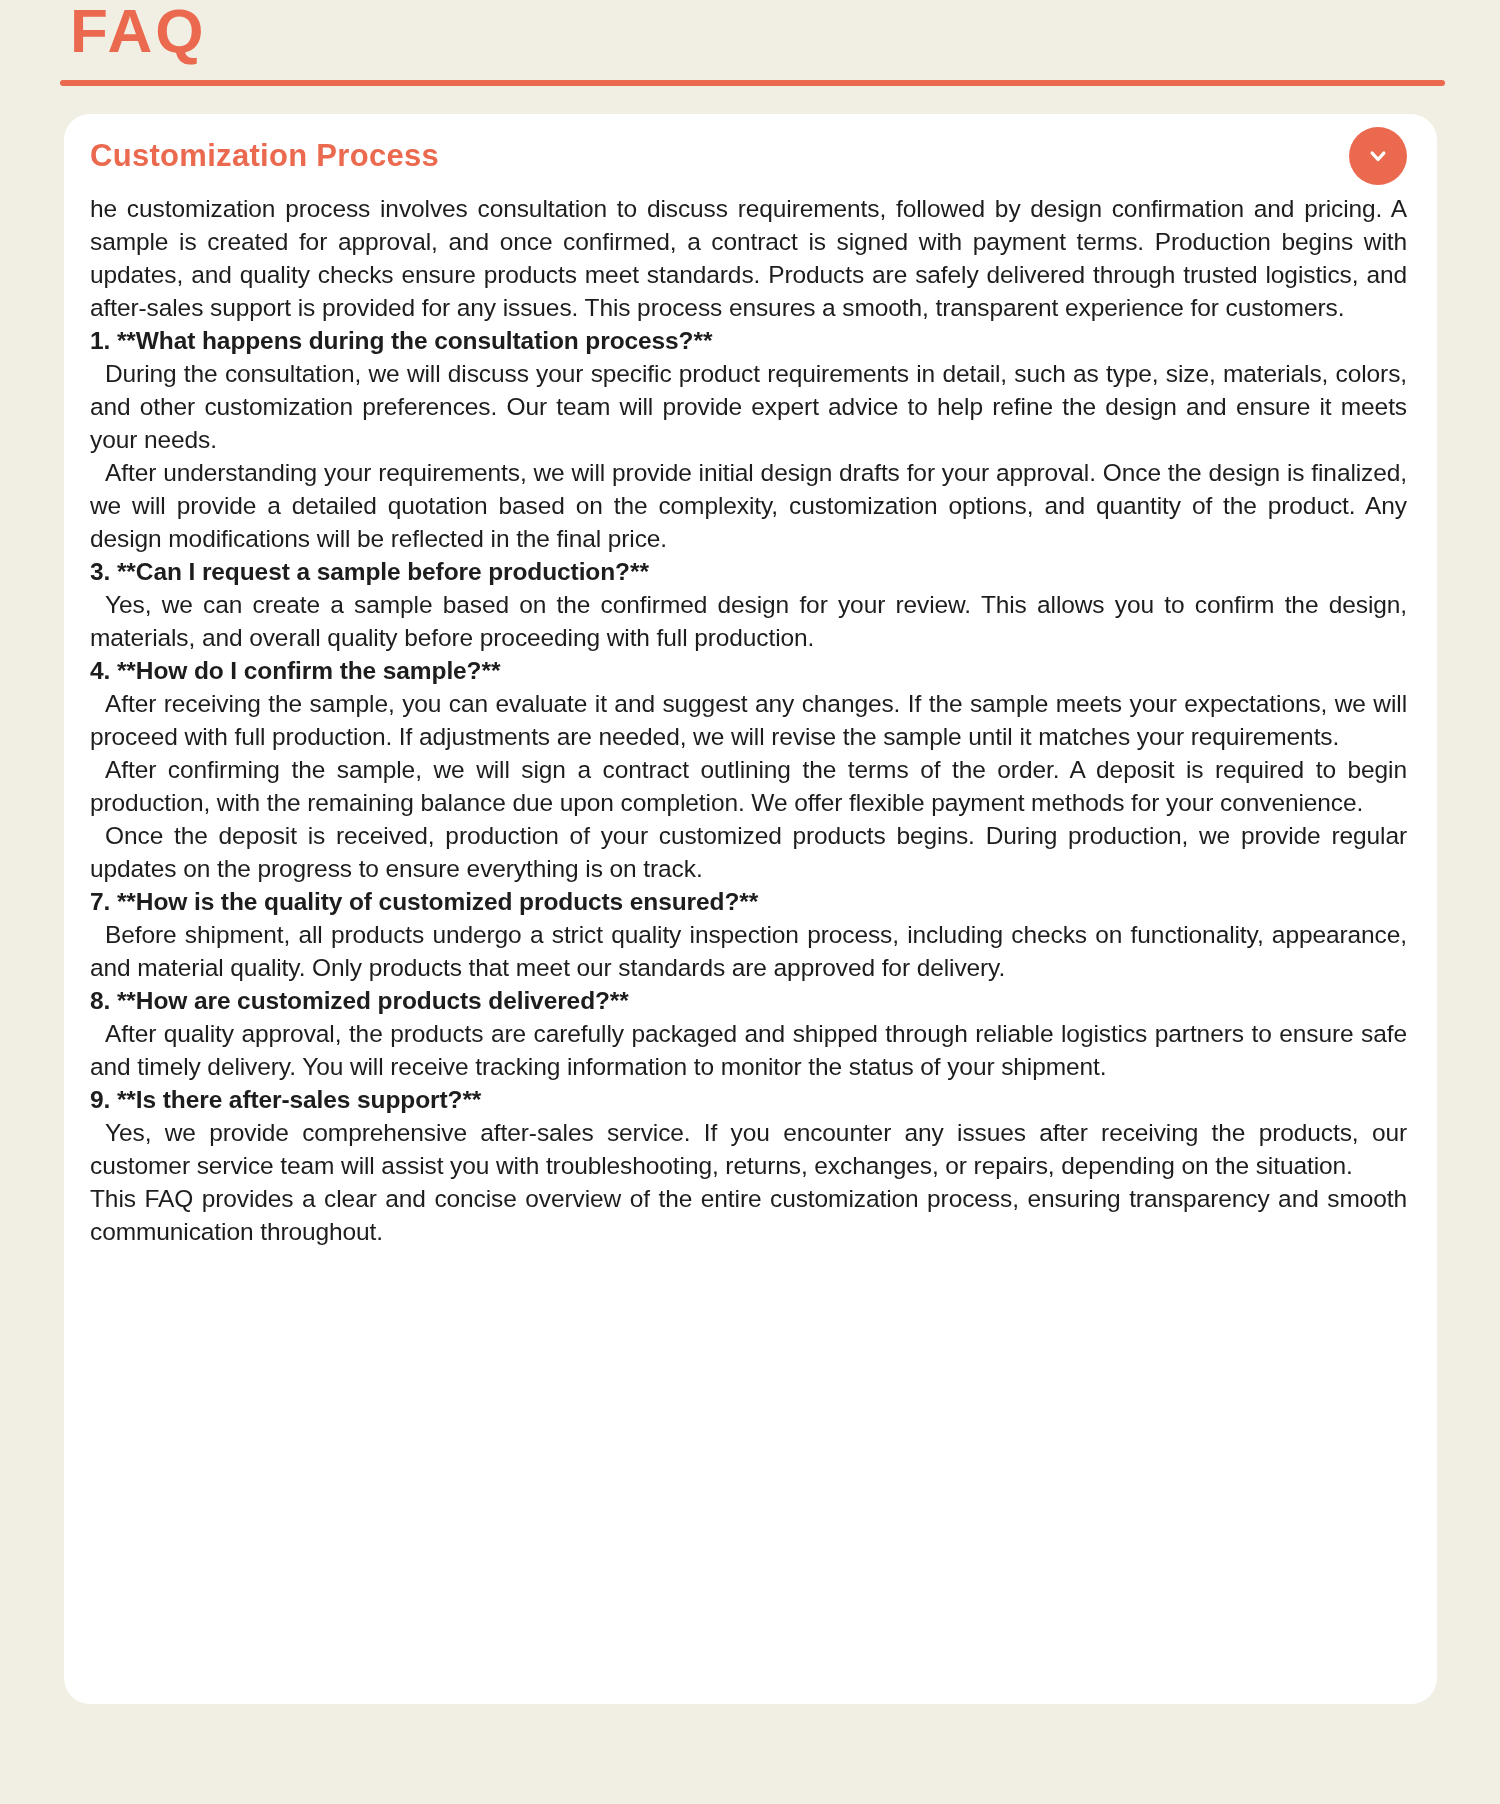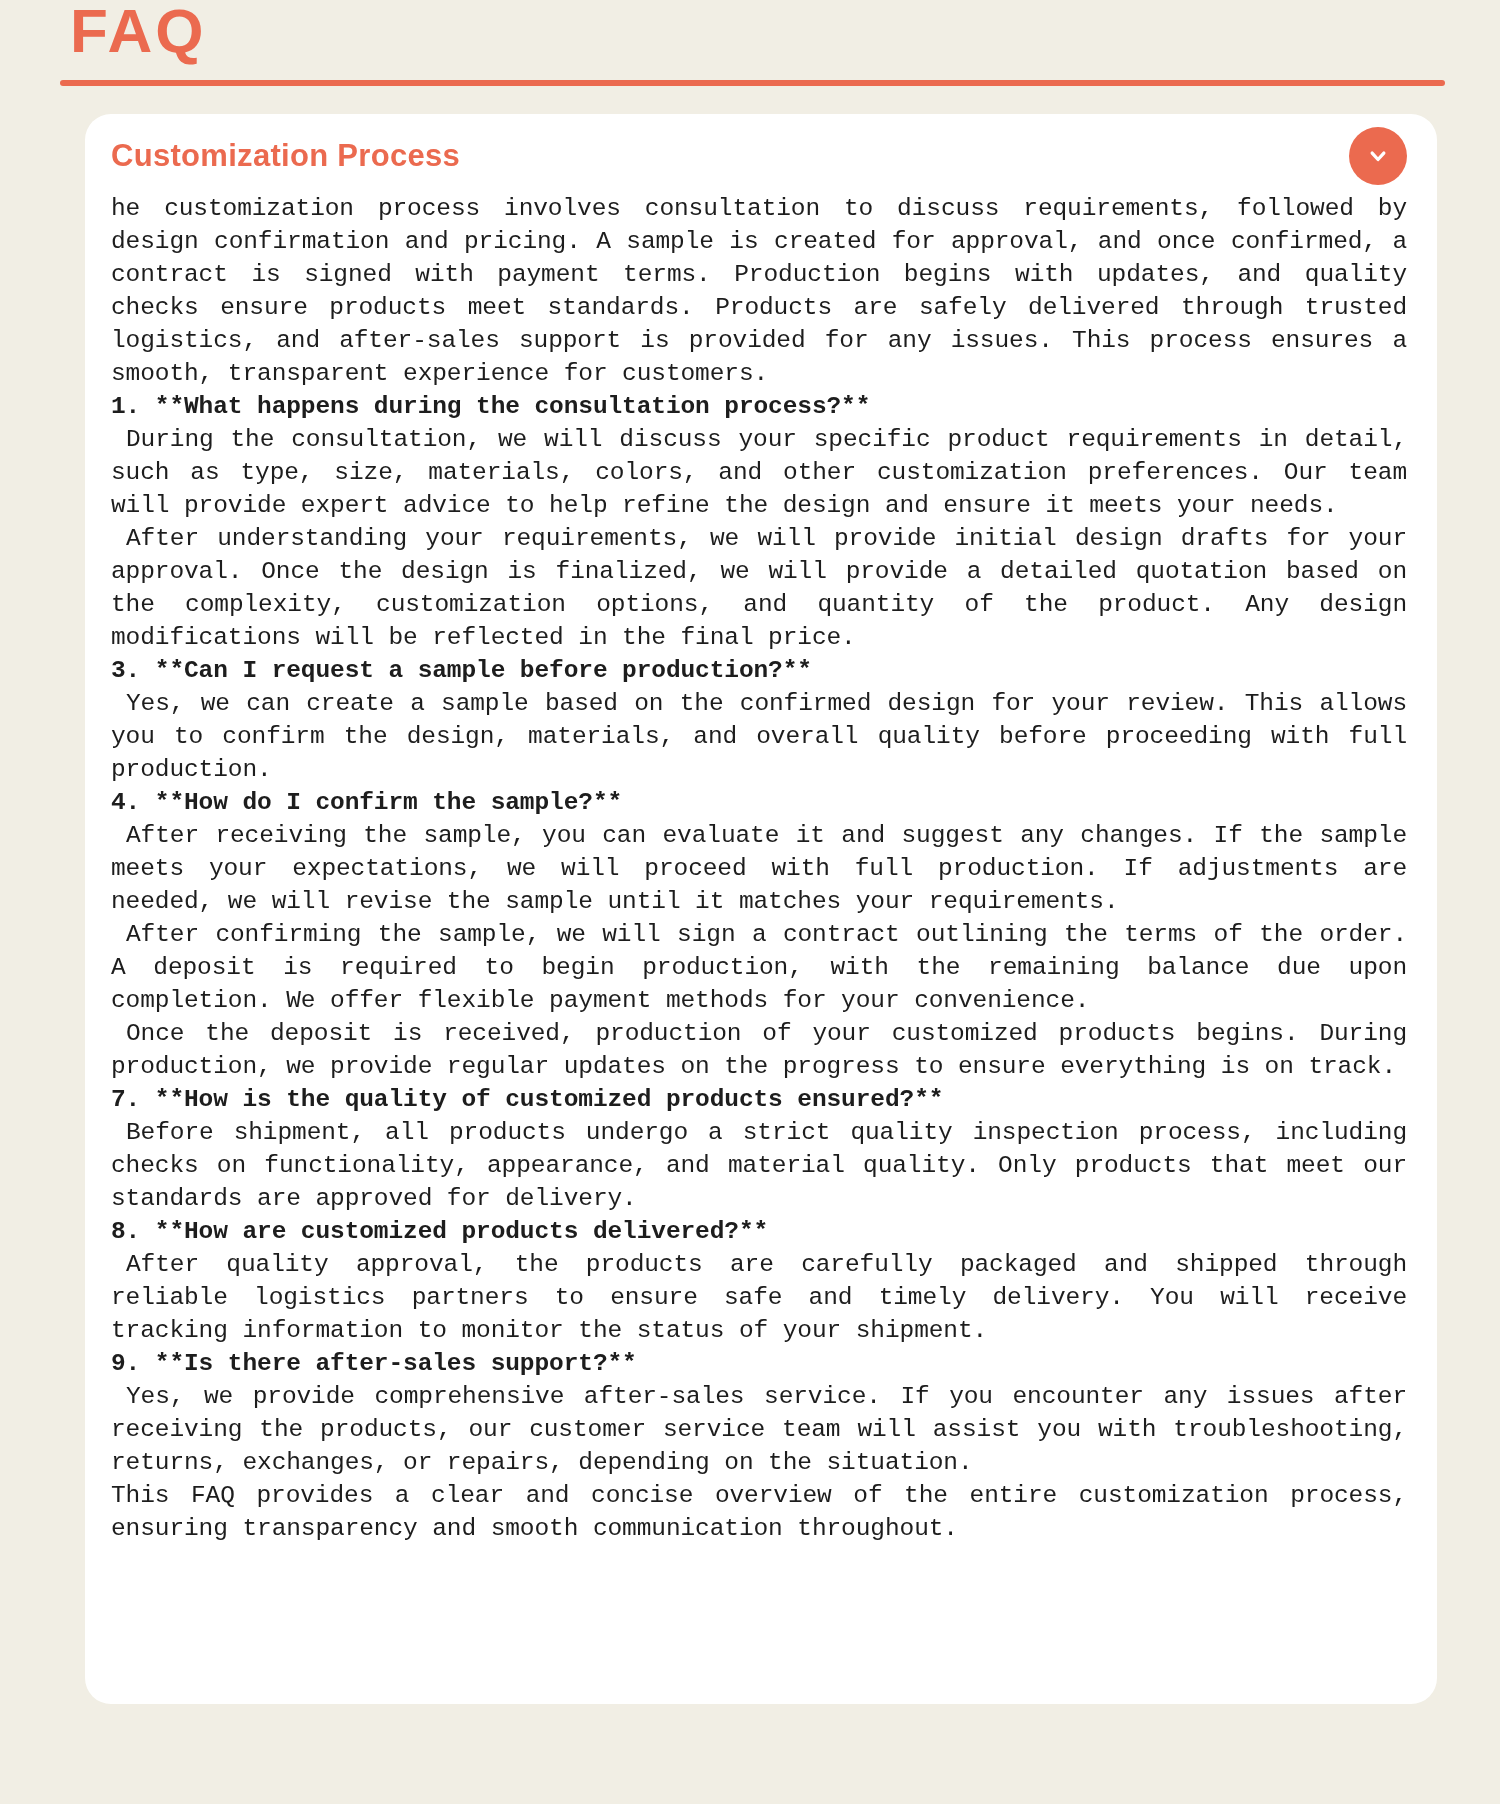--- a/index.html
+++ b/index.html
@@ -20,21 +20,21 @@
     letter-spacing: 3px;
     color: #EB6A4F;
   }
   .title-rule {
     margin: 18px 55px 0 60px;
     height: 6px;
     border-radius: 3px;
     background: #EB6A4F;
   }
   .card {
-    margin: 28px 63px 0 85px;
+    margin: 28px 63px 0 64px;
     background: #FFFFFF;
     border-radius: 26px;
     padding: 12px 30px 40px 26px;
     min-height: 1590px;
   }
   .card-header {
     display: flex;
     align-items: center;
     justify-content: space-between;
     height: 60px;
@@ -59,21 +59,21 @@
     padding: 0;
     flex: 0 0 auto;
   }
   .chevron { display: flex; align-items: center; justify-content: center; }
   .card-body {
     font-size: 24.5px;
     line-height: 33px;
     letter-spacing: -0.1px;
     text-align: justify;
   }
-  .card-body p { margin: 0; font-family: Liberation Mono, monospace; }
+  .card-body p { margin: 0; }
   .question { font-weight: 700; text-align: left; }
   .answer { text-indent: 15px; }
 </style>
 </head>
 <body>
 
 <div class="page">
 
   <h1 class="page-title">FAQ</h1>
   <div class="title-rule"></div>

